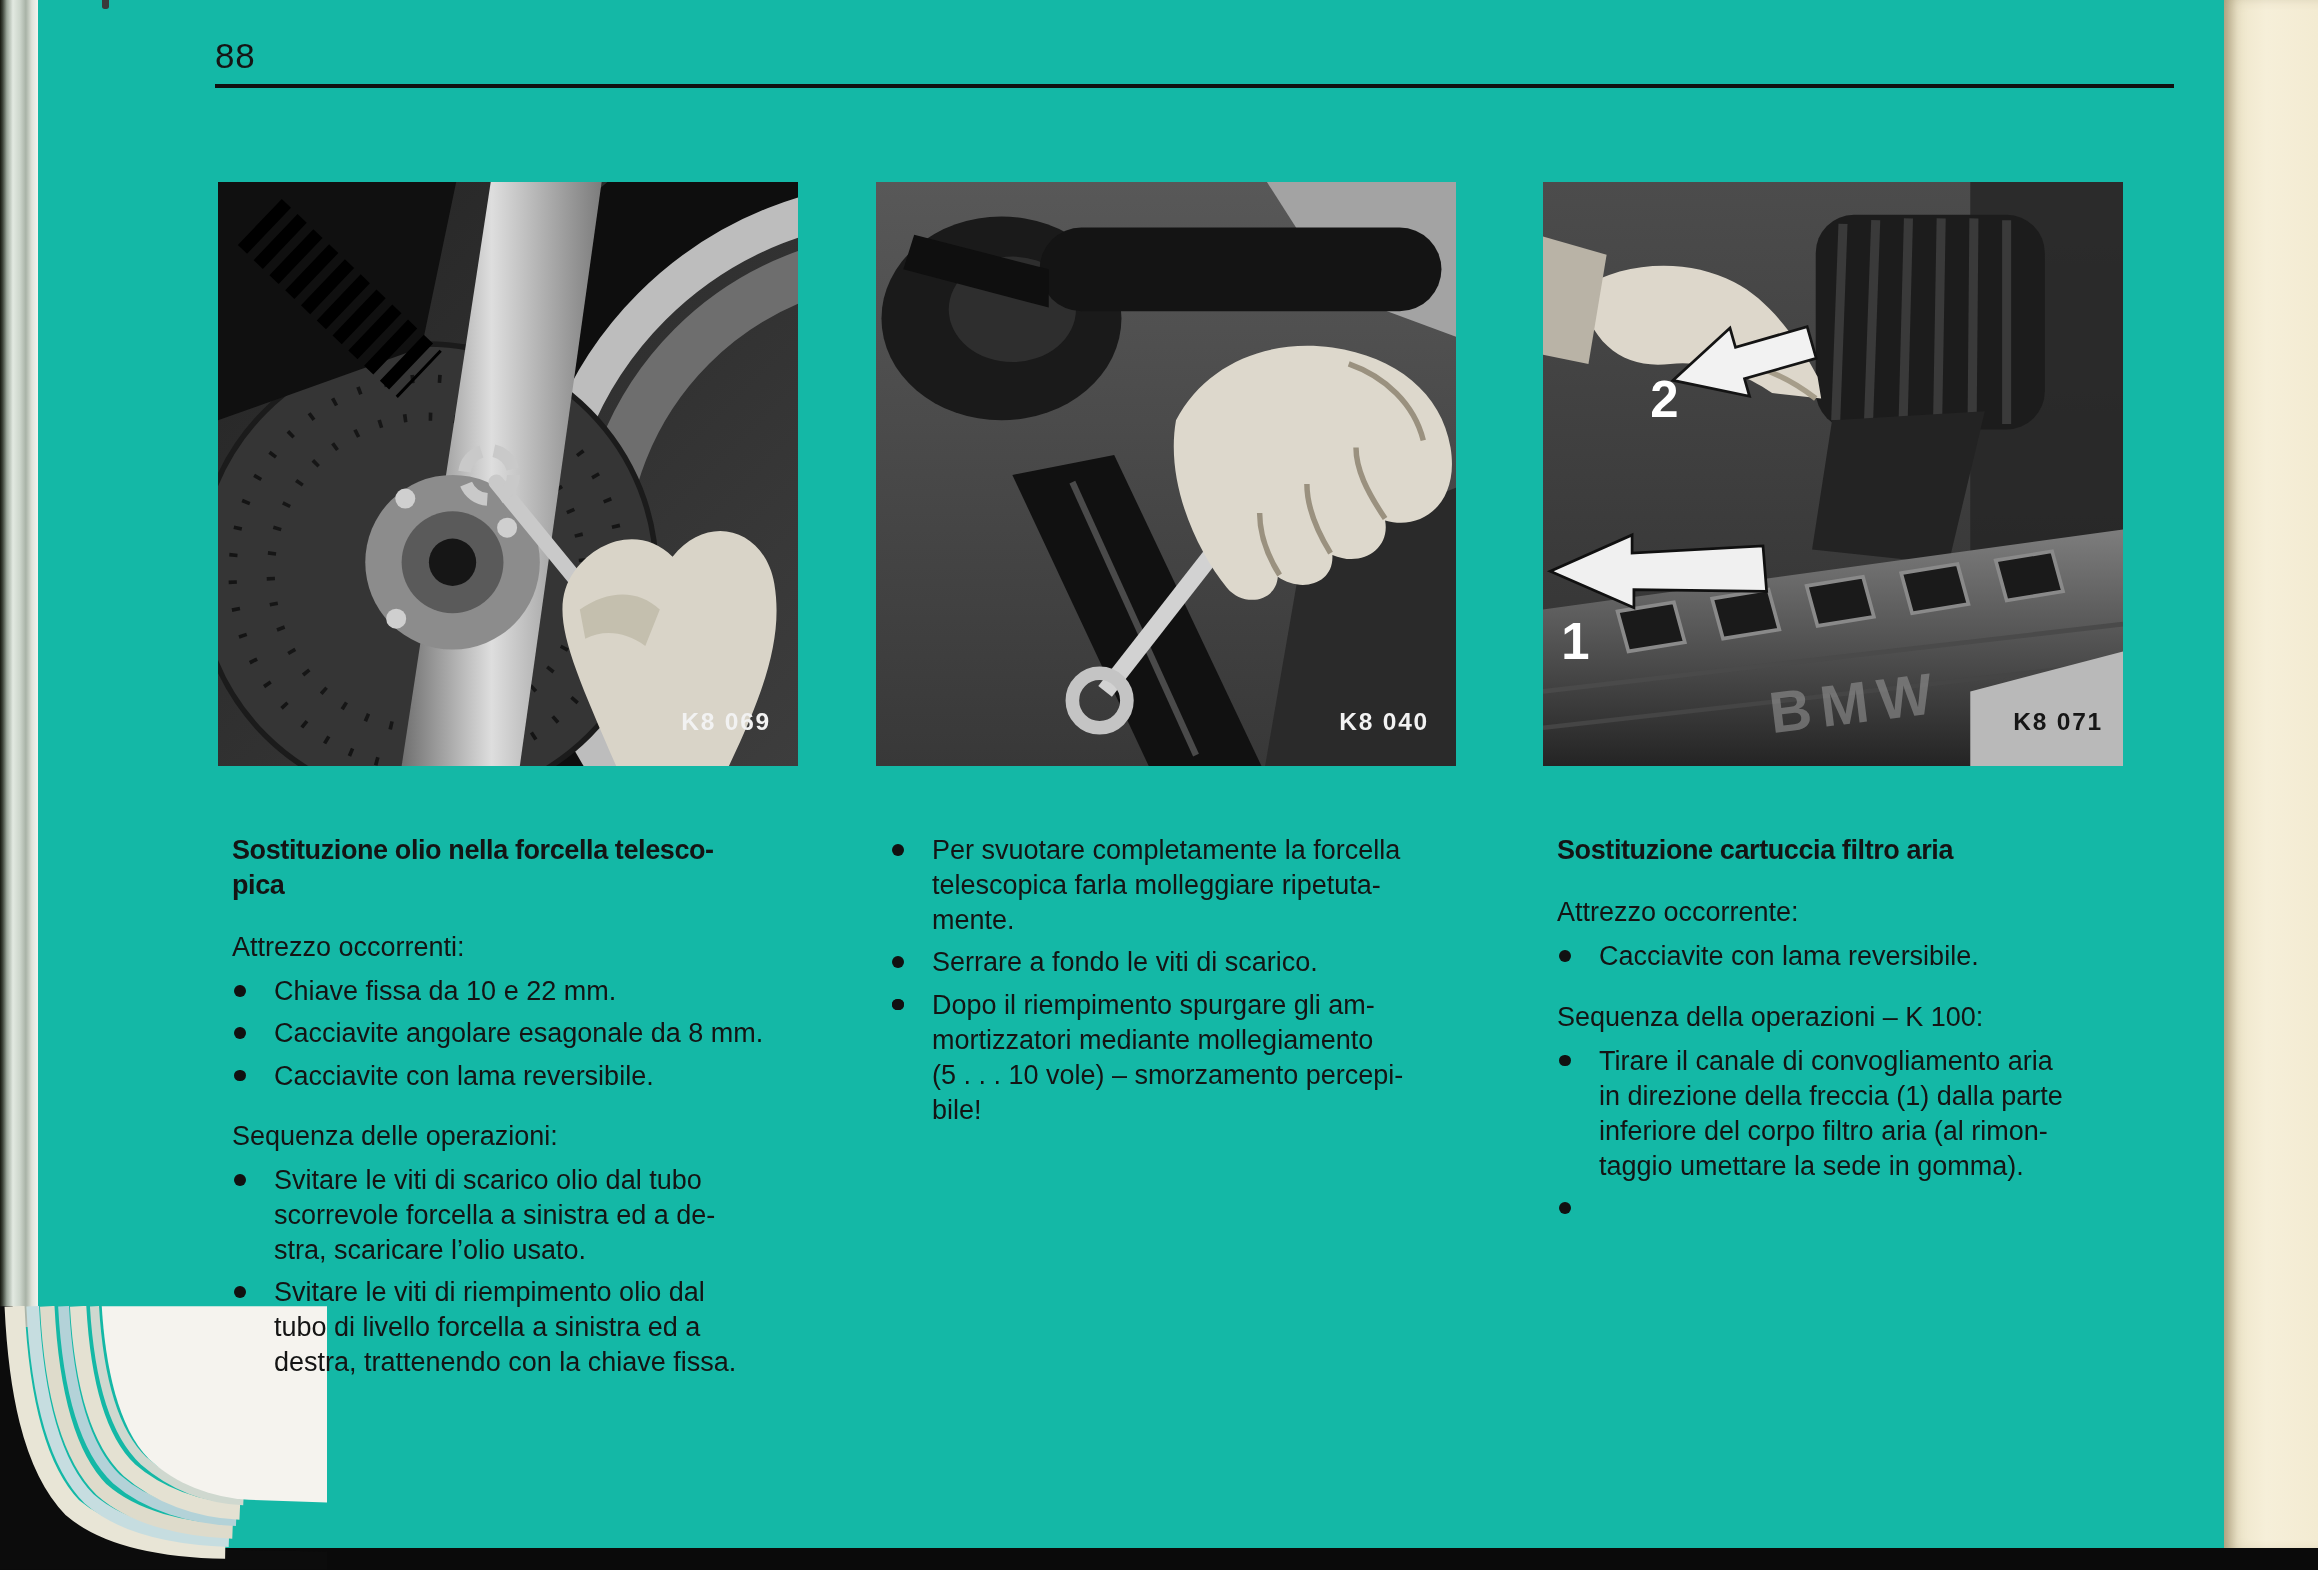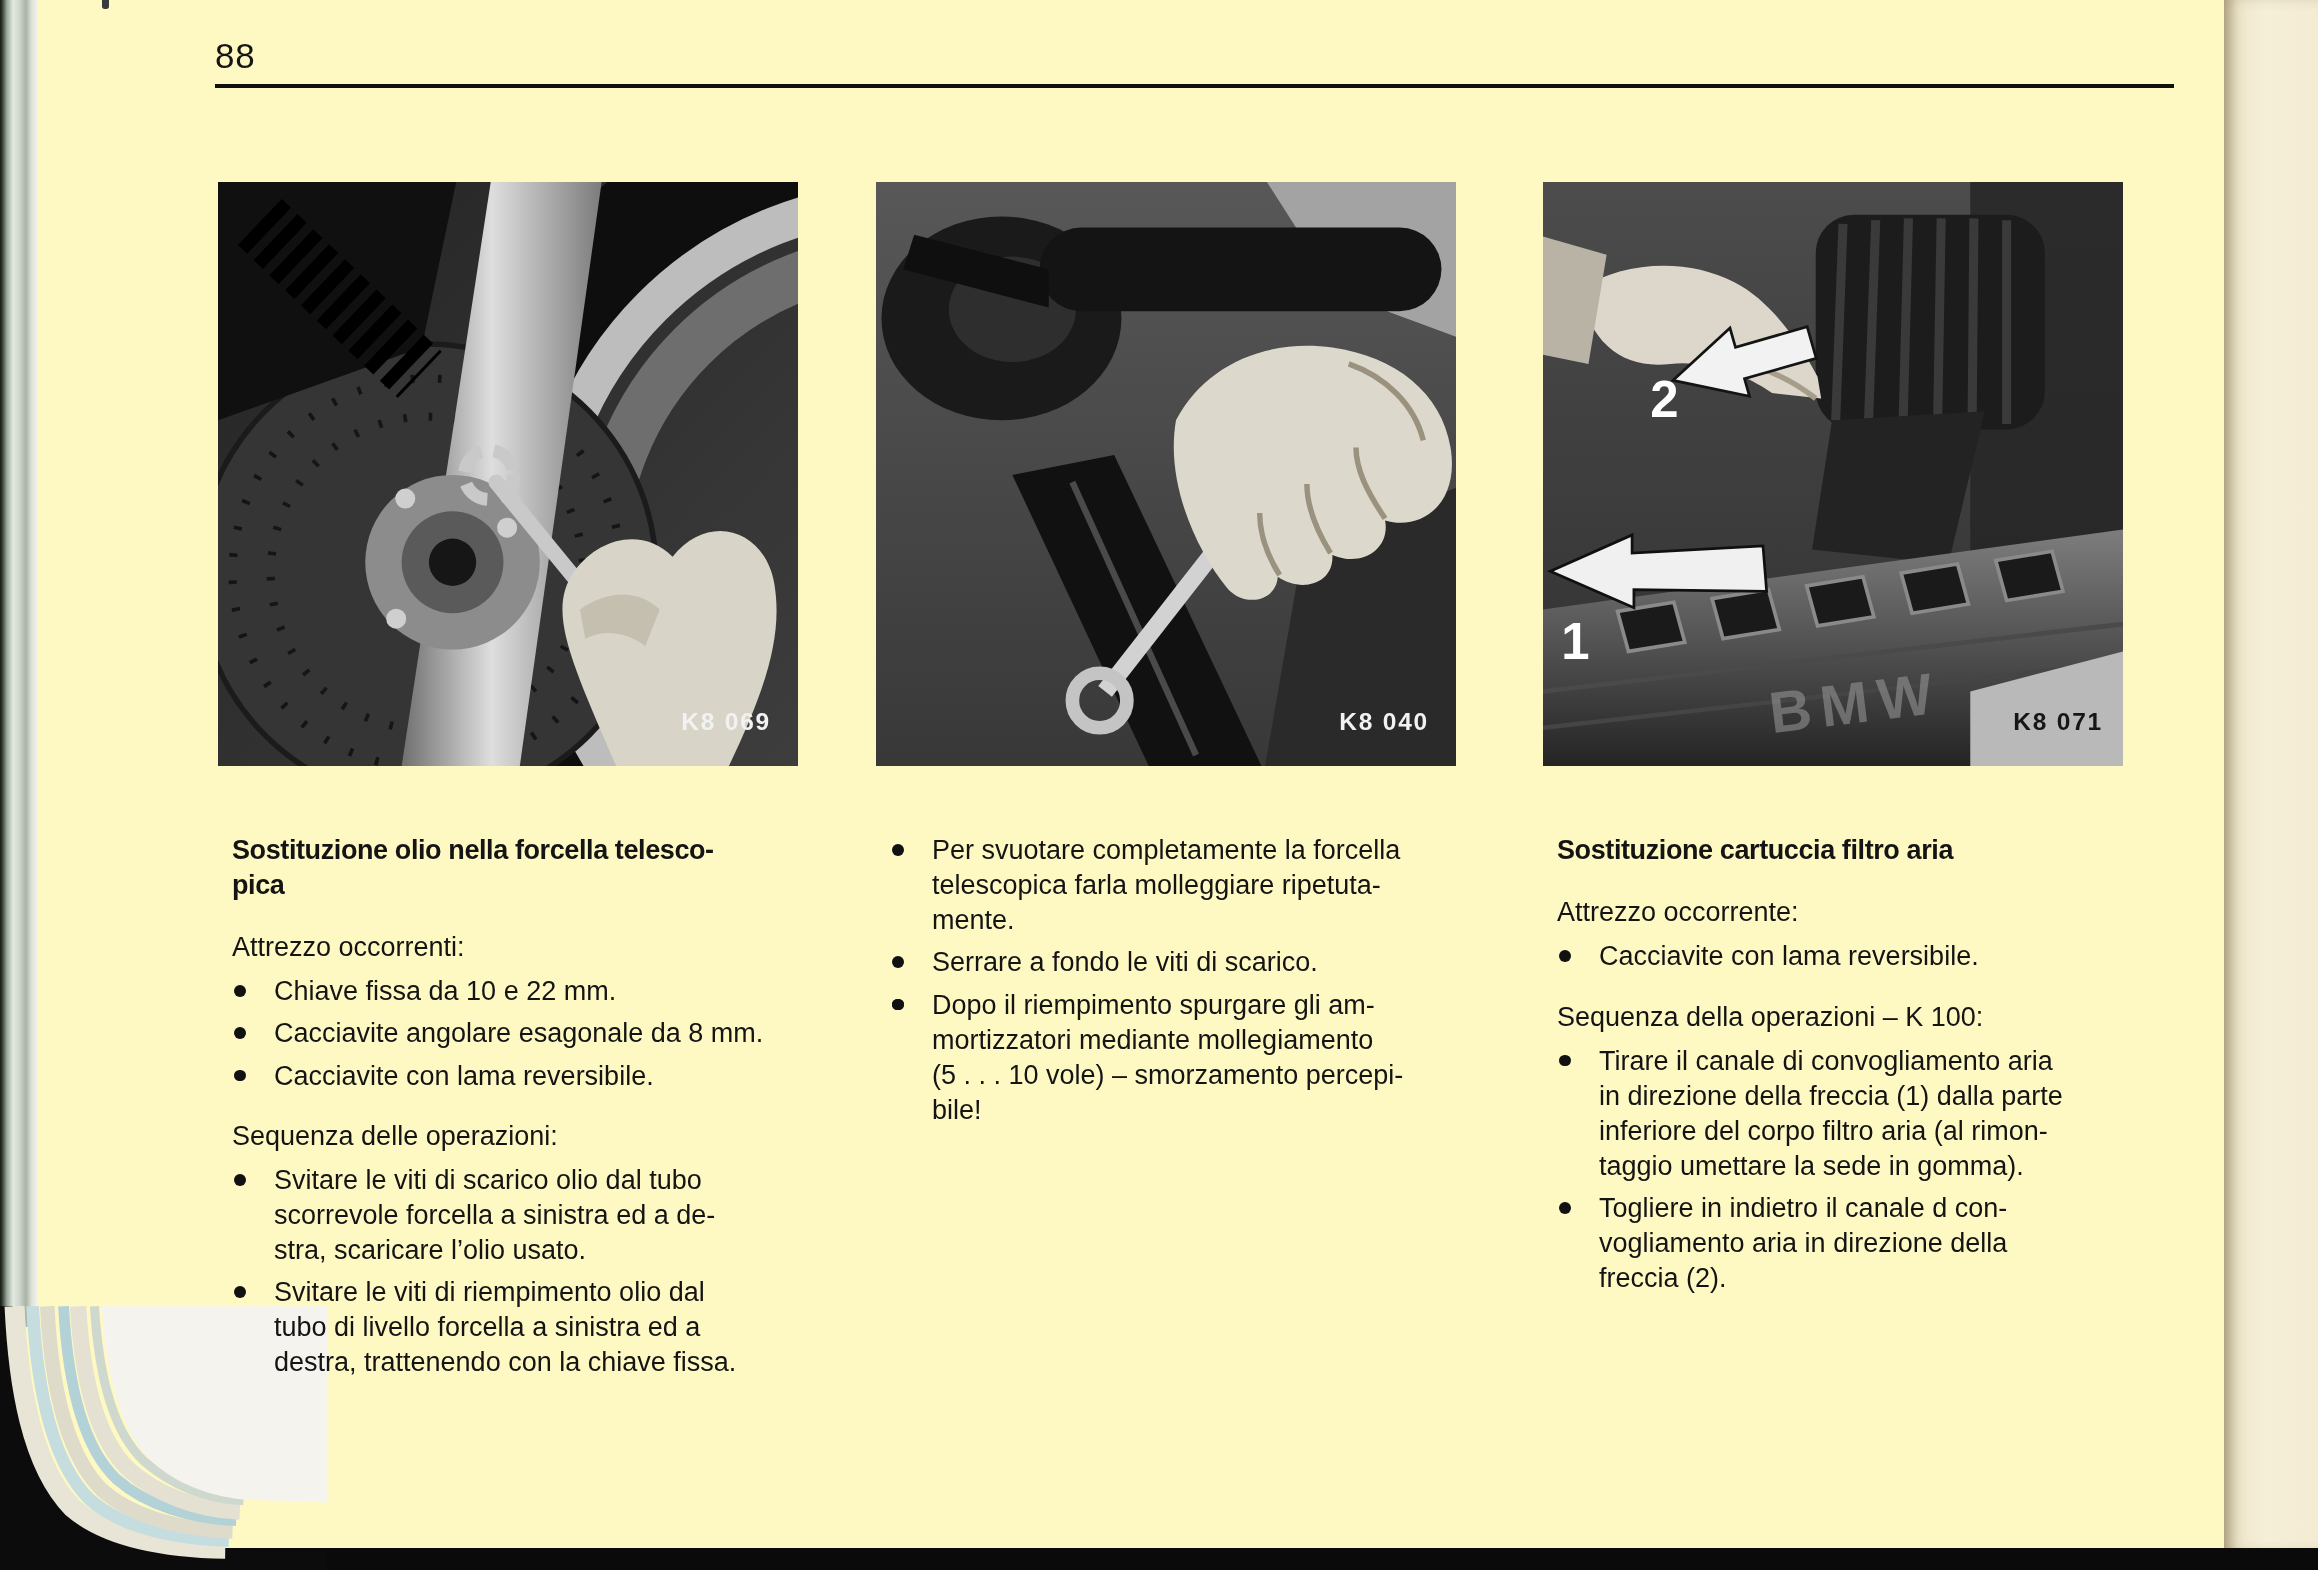--- a/index.html
+++ b/index.html
@@ -1,18 +1,18 @@
 <!DOCTYPE html>
 <html lang="it" style="font-size:14.5px"><head>
 <meta charset="utf-8">
 <style>
   html,body{margin:0;padding:0;background:#0b0b0b;}
   .page{
     position:relative;width:2318px;height:1570px;overflow:hidden;
-    background:#fef9c3;color:#141414;
+    background:#14b8a6;color:#141414;
     font-family:"Liberation Sans",sans-serif;
   }
   
   .left-edge{
     position:absolute;left:0;top:0;width:38px;height:1327px;
     background:linear-gradient(90deg,#15170f 0%,#3e453b 7%,#9aa69a 18%,#e2e9e1 34%,
                #cdd6cc 52%,#a9b3a7 68%,#dfe3da 84%,#f5f3ee 100%);
   }
   .right-edge{
     position:absolute;right:0;top:0;width:94px;height:1550px;
@@ -261,20 +261,17 @@
     <h3 class="subheading">Sequenza della operazioni – K 100:</h3>
     <div class="bullet">
       <span class="dot"></span>
       <span class="btext">Tirare il canale di convogliamento aria
 in direzione della freccia (1) dalla parte
 inferiore del corpo filtro aria (al rimon-
 taggio umettare la sede in gomma).</span>
     </div>
     <div class="bullet">
       <span class="dot"></span>
-      <span class="btext">Togliere in indietro il canale d con-
-vogliamento aria in direzione della
-freccia (2).</span>
     </div>
   </section>
 
 </div>
 
 
 </body></html>

